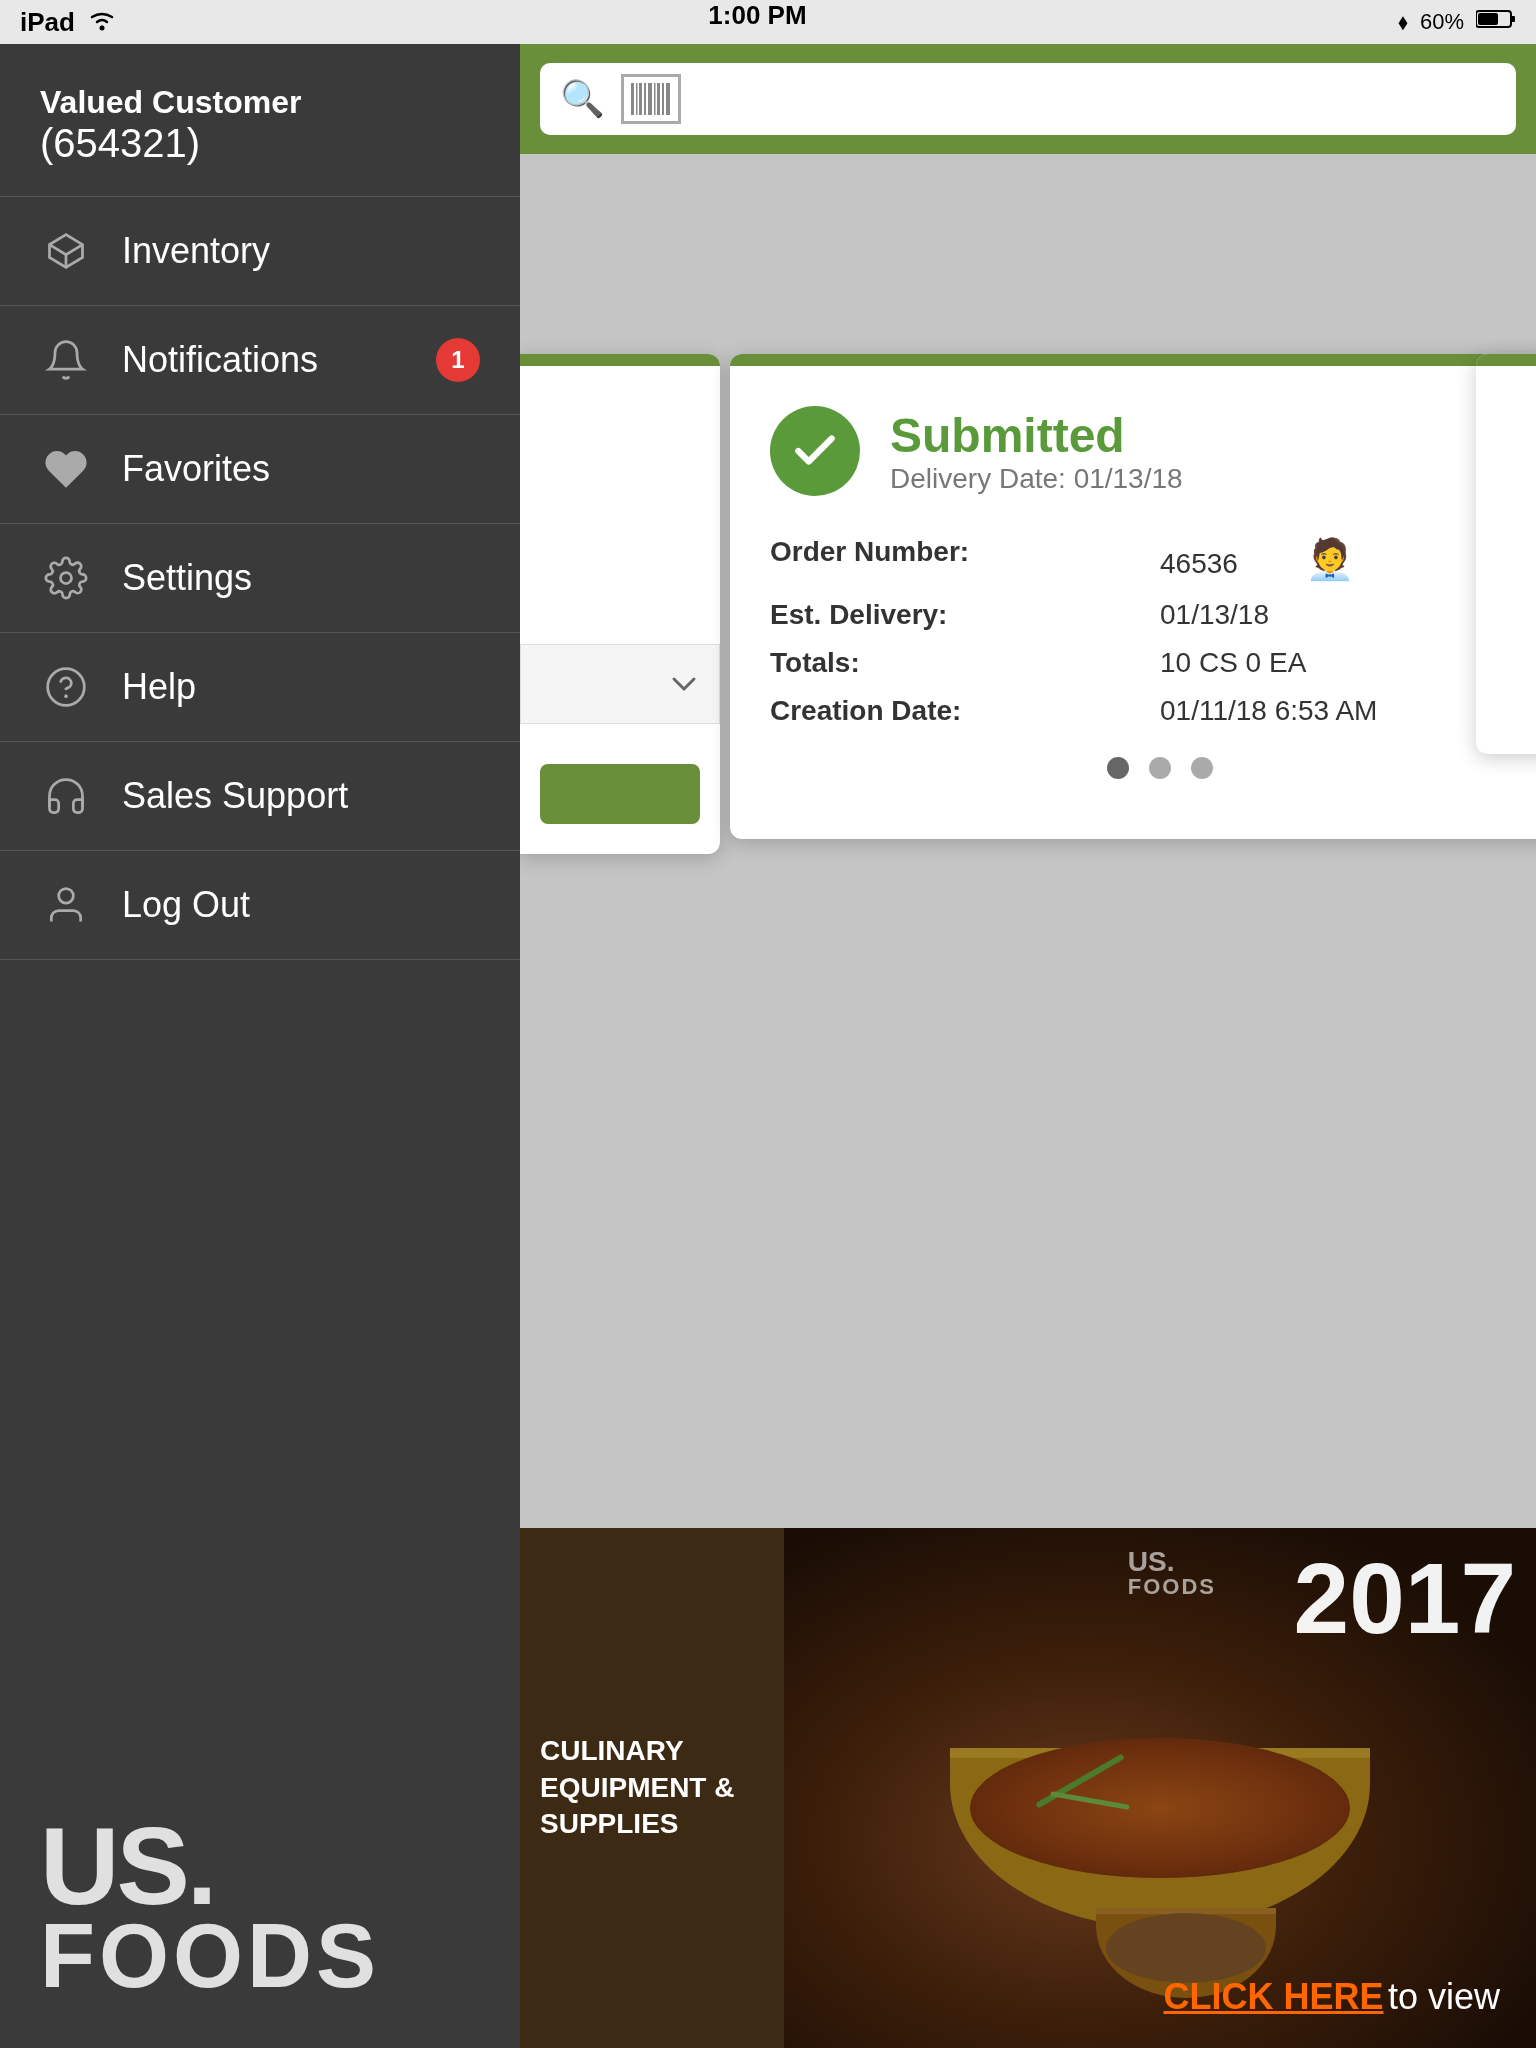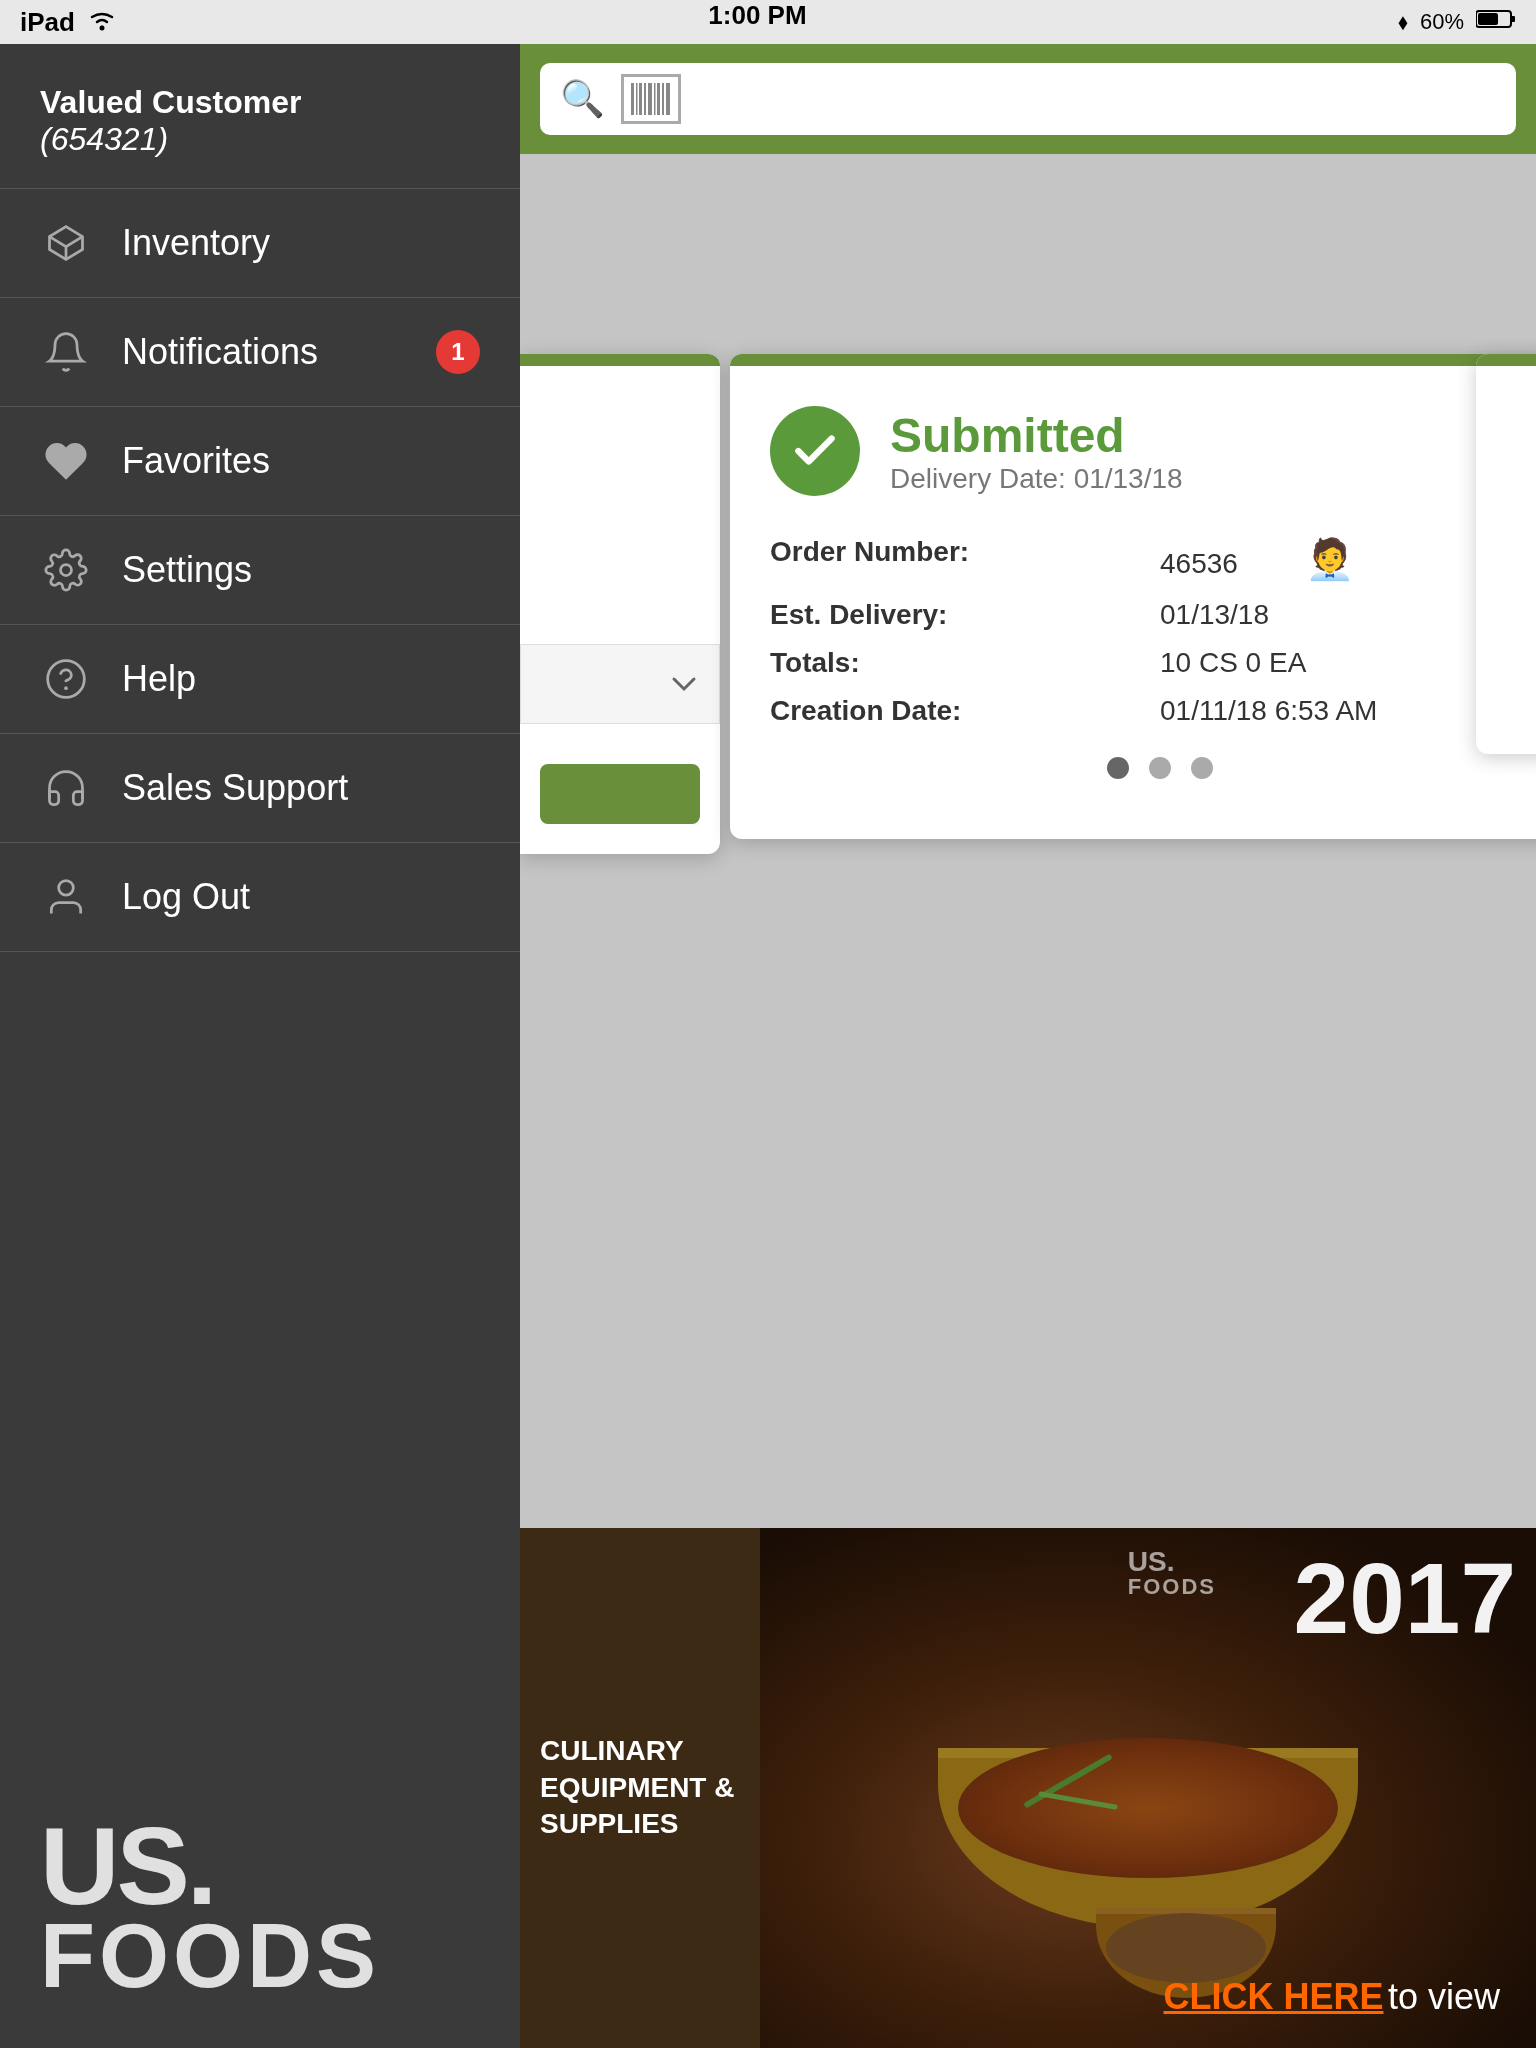--- a/index.html
+++ b/index.html
@@ -66,23 +66,22 @@
       padding: 40px 20px 30px 40px;
       border-bottom: 1px solid #555;
     }
     .sidebar-user-name {
       color: #fff;
       font-size: 32px;
       font-weight: 700;
     }
     .sidebar-user-id {
       color: #fff;
-      font-size: 32px;
+      font-size: 40px;
       font-weight: 400;
-      font-style: italic;
     }
 
     .sidebar-nav {
       flex: 1;
       display: flex;
       flex-direction: column;
     }
 
     .sidebar-item {
       display: flex;
@@ -317,21 +316,21 @@
       left: 0;
       right: 0;
       height: 520px;
       background: #2a1a0a;
       display: flex;
       align-items: stretch;
       overflow: hidden;
     }
 
     .promo-text-area {
-      width: 240px;
+      width: 264px;
       background: #3d2a15;
       display: flex;
       flex-direction: column;
       justify-content: center;
       padding: 12px 20px;
     }
 
     .promo-text {
       color: #fff;
       font-size: 28px;

